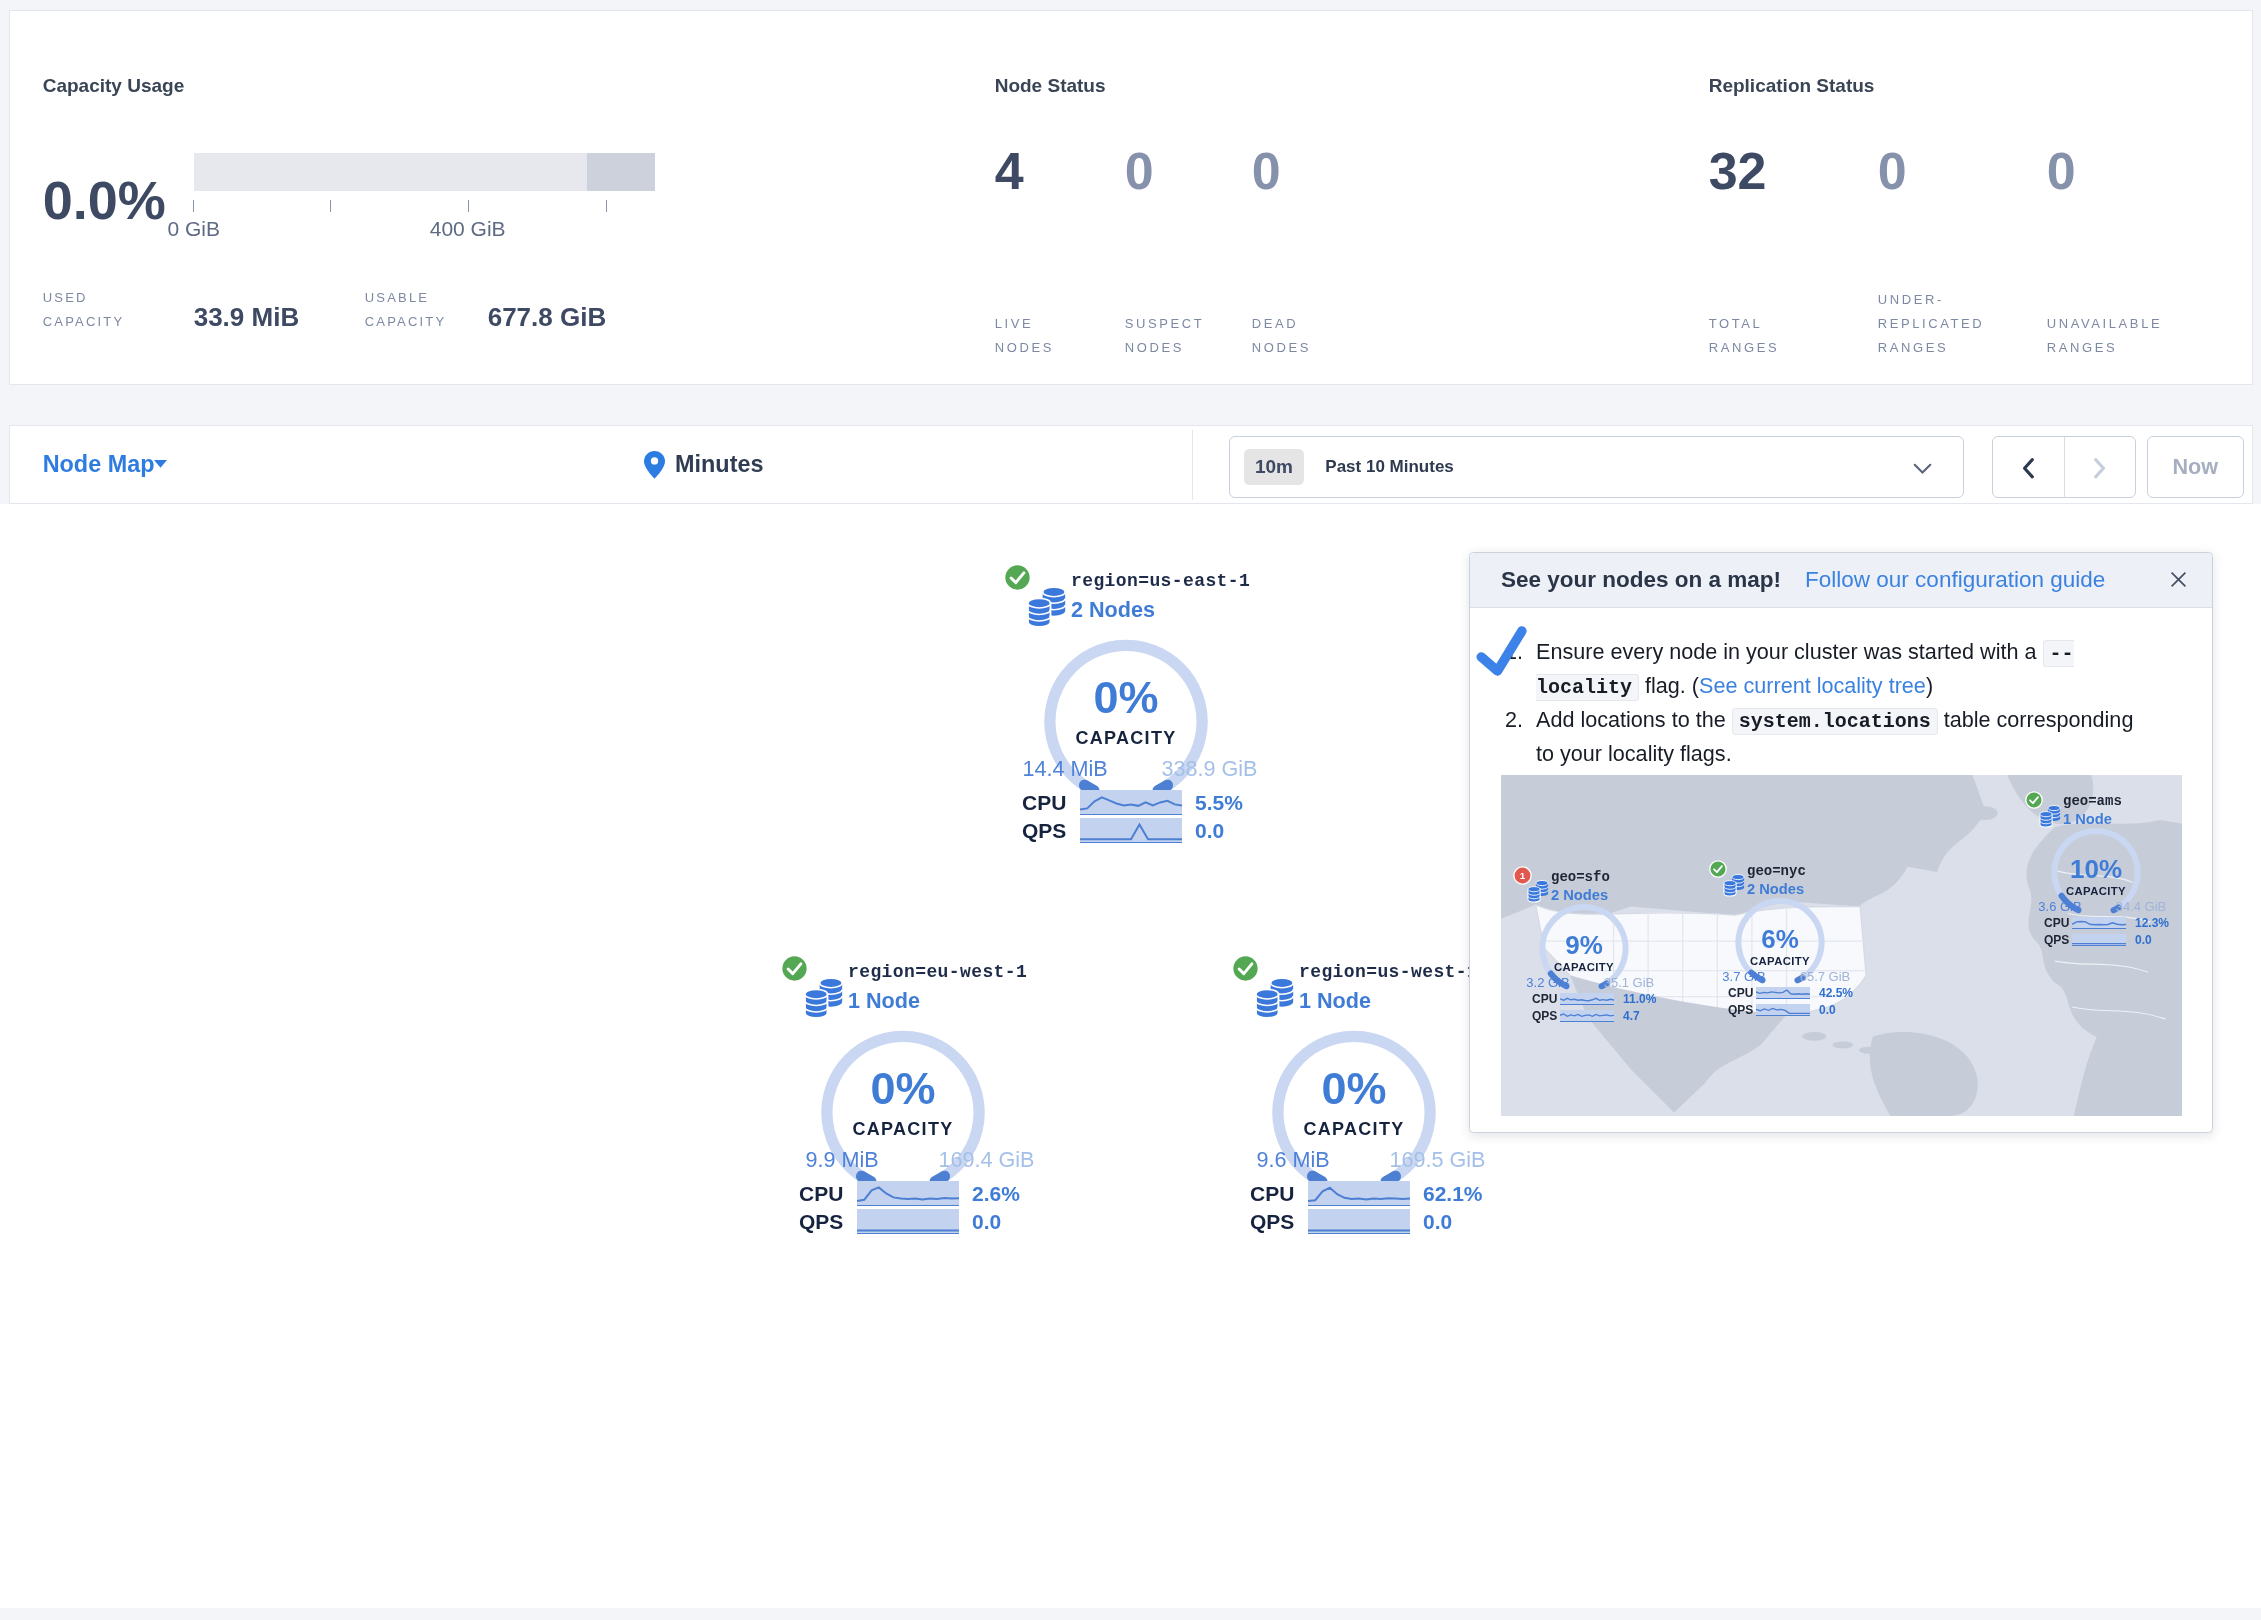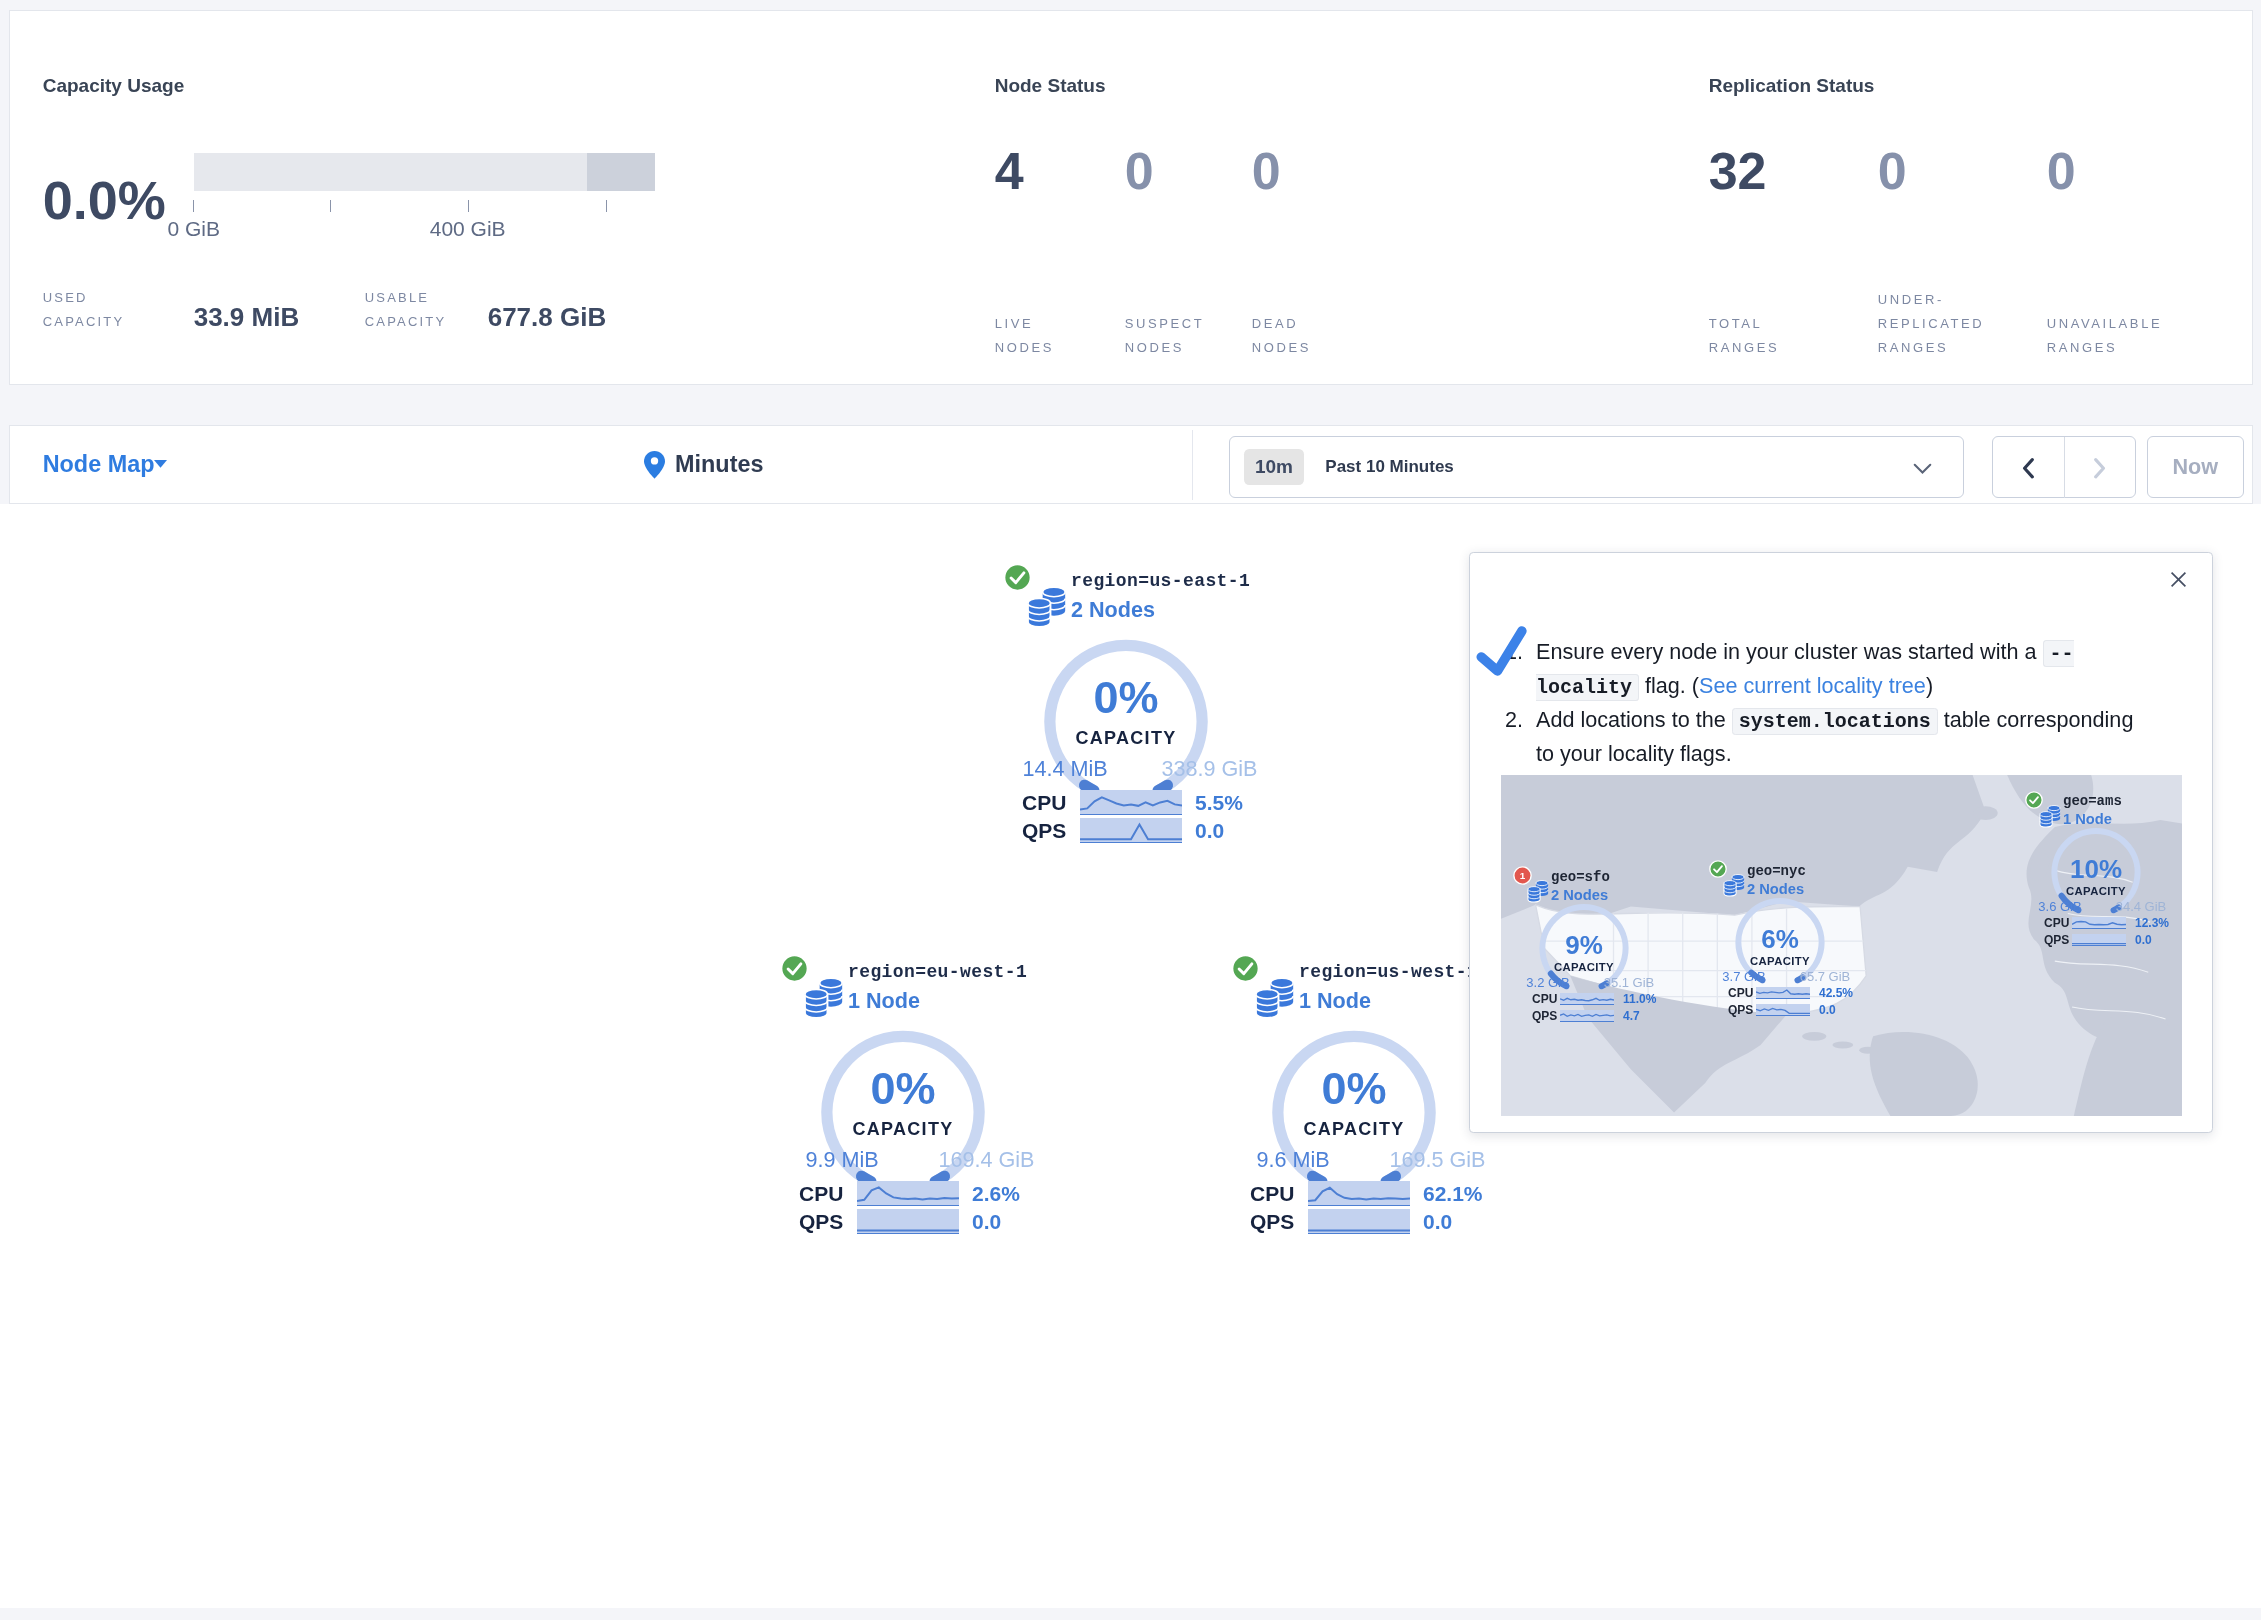--- a/index.html
+++ b/index.html
@@ -341,20 +341,24 @@
             <svg class="spark-svg" viewBox="0 0 100 30" preserveAspectRatio="none">
               <polyline points="0.0,26.8 8.3,26.8 16.7,26.8 25.0,26.8 33.3,26.8 41.7,26.8 50.0,26.8 58.3,26.8 66.7,26.8 75.0,26.8 83.3,26.8 91.7,26.8 100.0,26.8" fill="none" stroke="#4d7fd3" stroke-width="2" vector-effect="non-scaling-stroke"></polyline>
             </svg>
           </div>
           <span class="mval">0.0</span>
         </div>
       </div>
     </div>
 
   <div id="popup">
+    <div id="popup-header">
+      <span class="title">See your nodes on a map!</span>
+      <a class="cfg-link">Follow our configuration guide</a>
+    </div>
     <div id="popup-close">
       <svg width="19" height="19" viewBox="0 0 22 22">
           <line x1="3" y1="3" x2="19" y2="19" stroke="#454f63" stroke-width="2"></line>
           <line x1="19" y1="3" x2="3" y2="19" stroke="#454f63" stroke-width="2"></line>
         </svg>
     </div>
     <div id="steps">
         <div class="step">
           <span class="step-num">1.</span>
           <span class="step-text">Ensure every node in your cluster was started with a <code class="chip">--locality</code> flag. (<a>See current locality tree</a>)</span>

